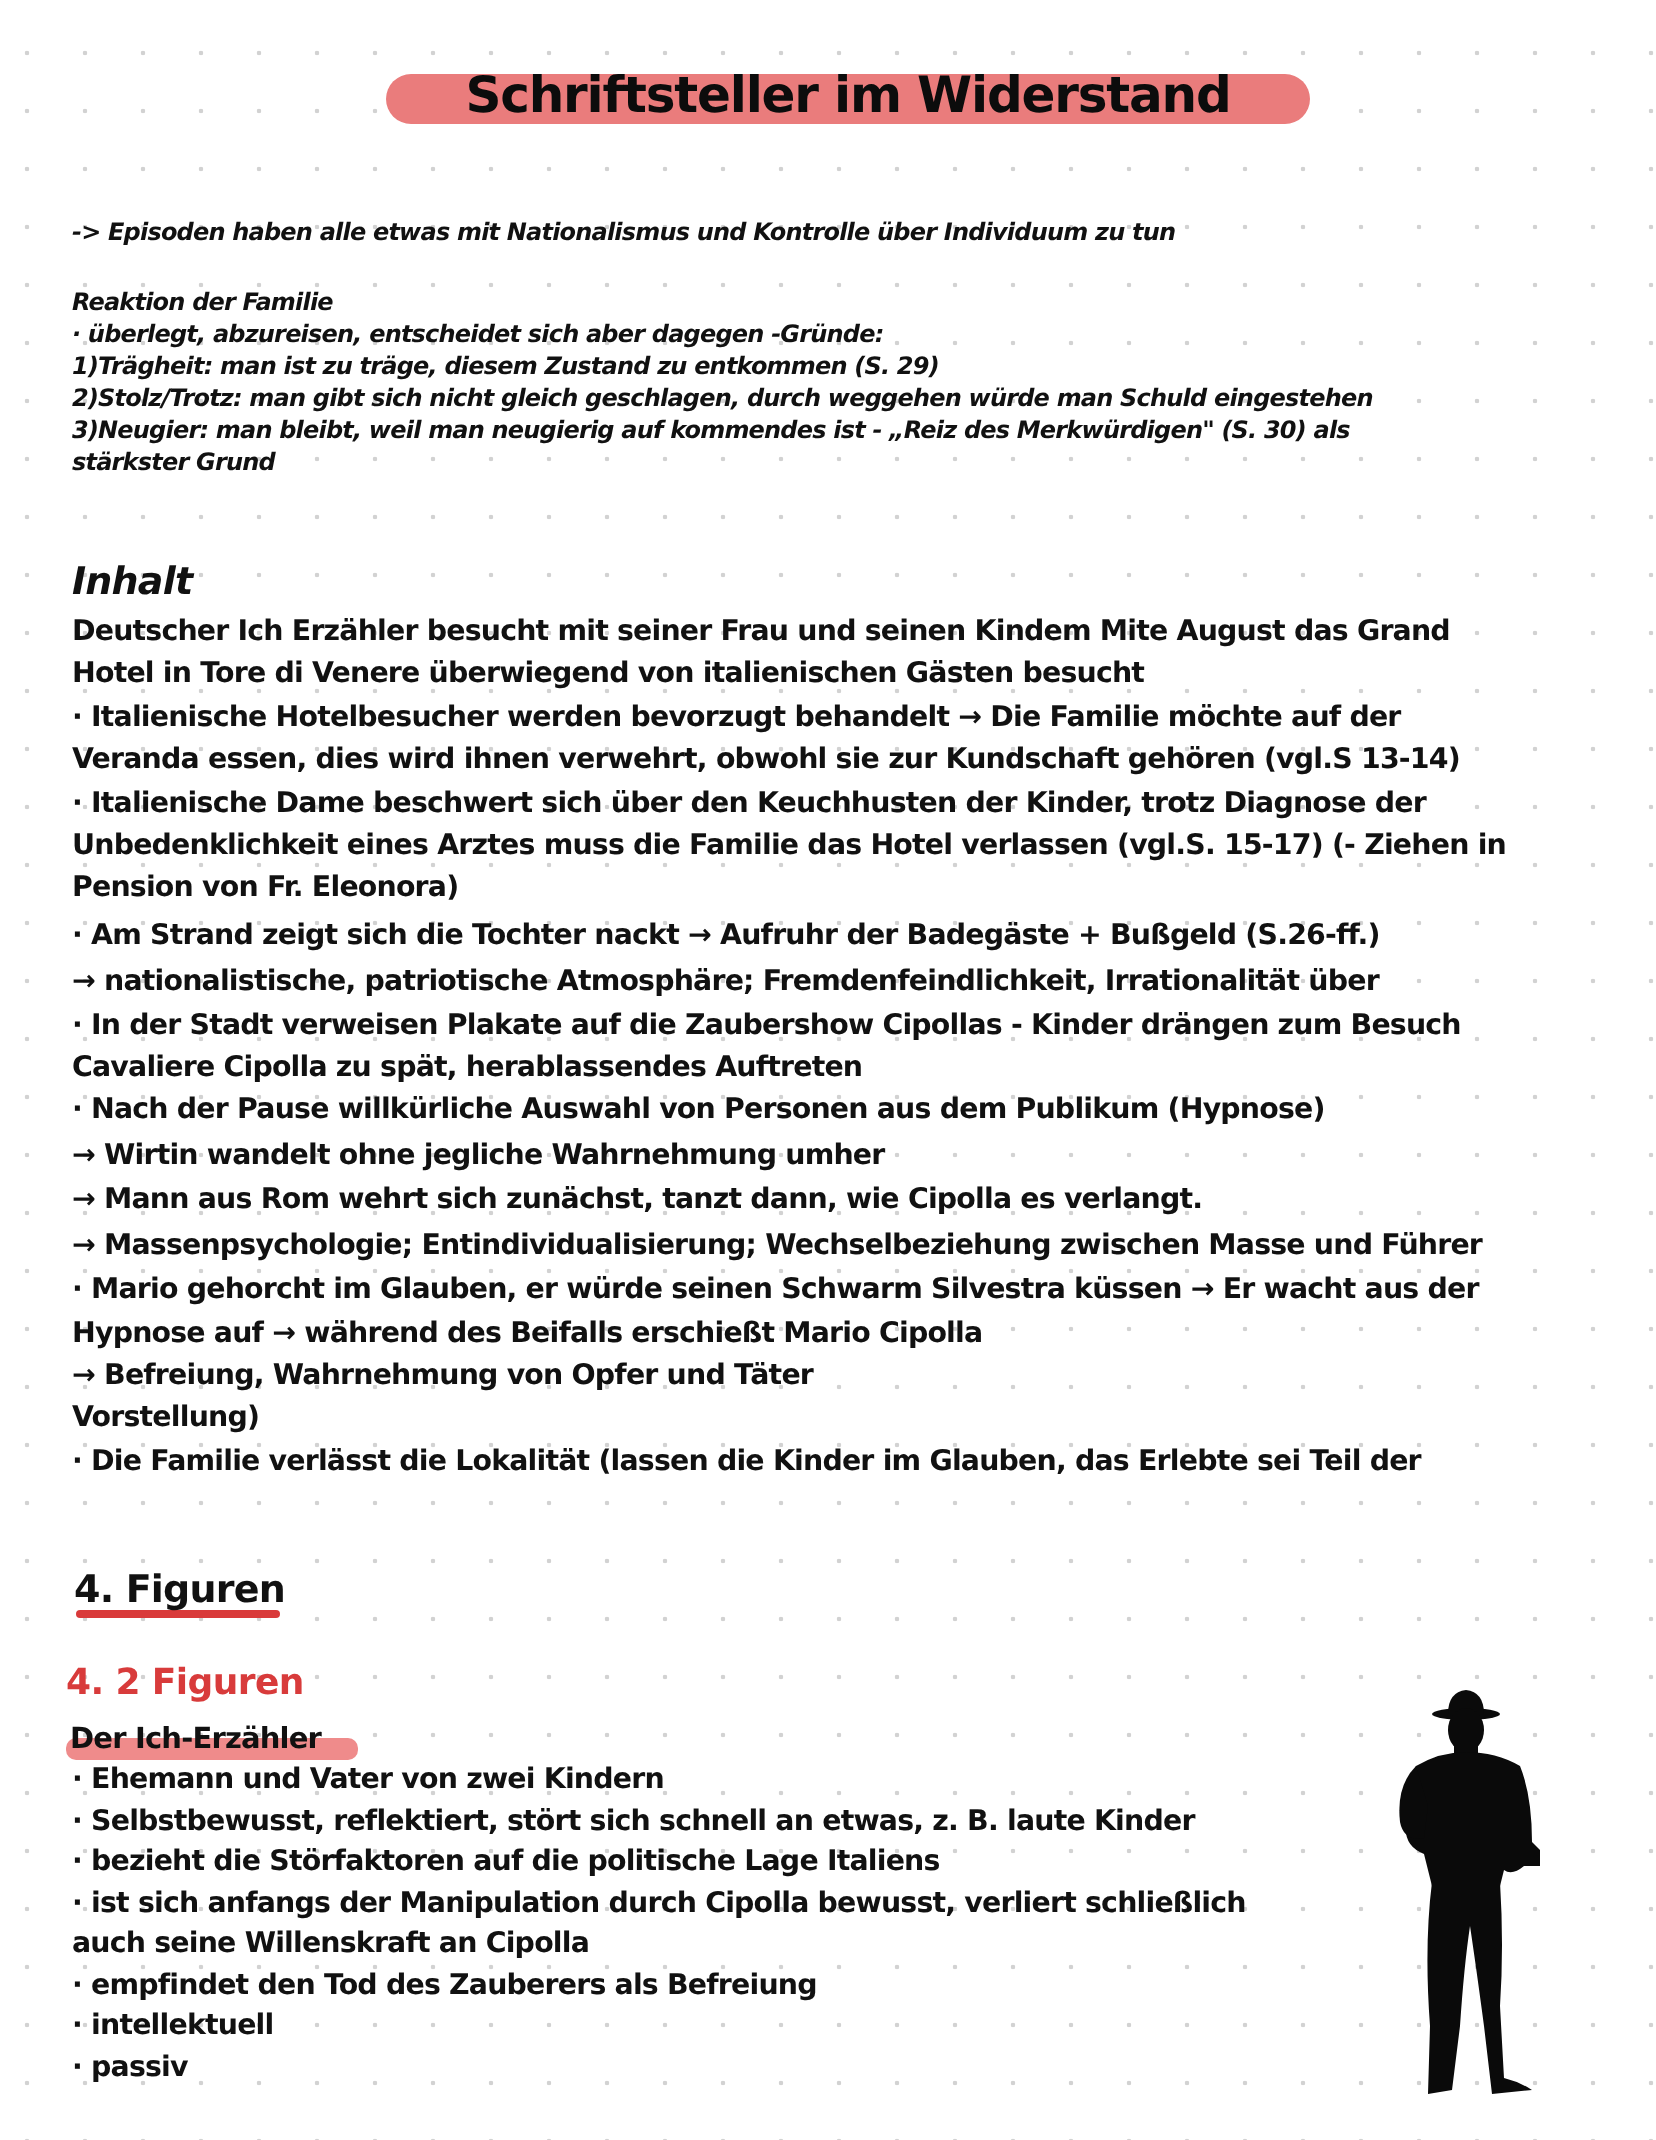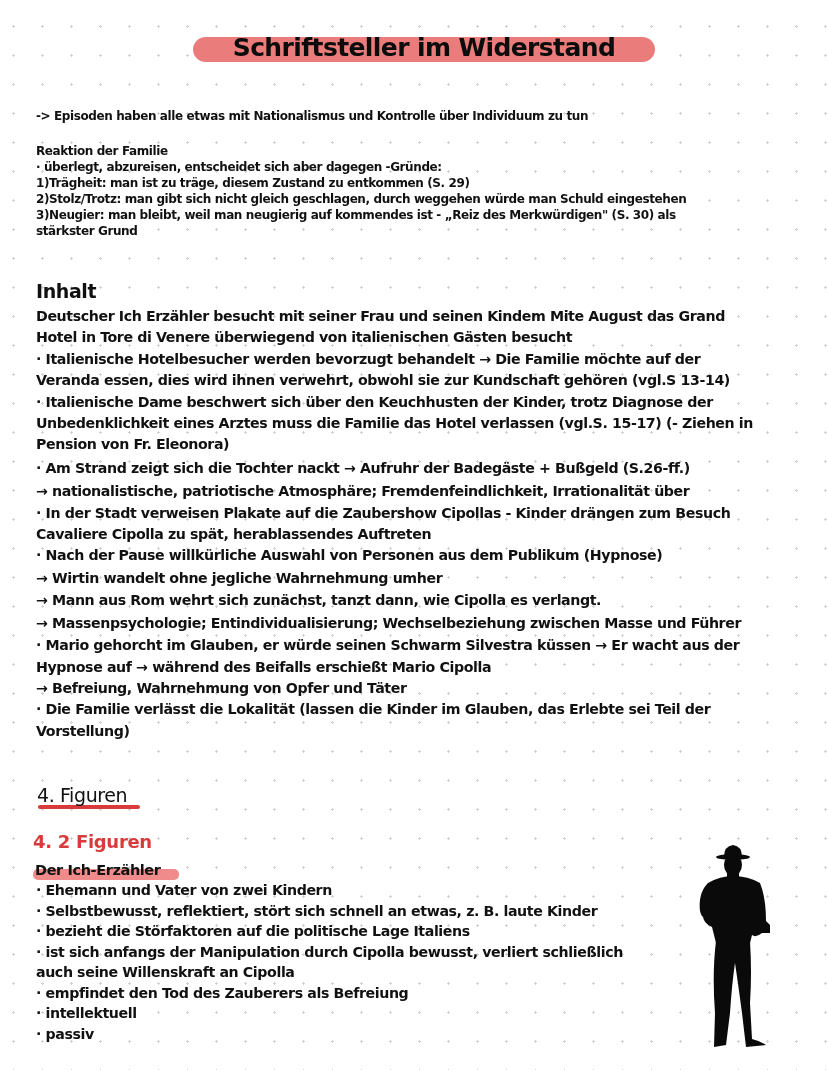--- a/index.html
+++ b/index.html
@@ -11,24 +11,24 @@
       background-position: -1px 12px;
       font-family: "DejaVu Sans", sans-serif;
       color: #111;
     }
     .title-wrap { position: absolute; left: 193px; top: 37px; width: 462px; height: 25px;
       background: #ea7c7c; border-radius: 13px; }
     .title { position: absolute; left: 0; top: 31px; width: 848px; text-align: center;
       font-family: "DejaVu Sans", sans-serif; font-weight: bold; font-size: 25px;
       letter-spacing: -0.6px; color: #0c0c0c; line-height: 34px; }
     .block { position: absolute; left: 36px; font-weight: bold; letter-spacing: -0.4px; }
-    .small { font-size: 12px; line-height: 16px; }
+    .small { font-size: 12px; line-height: 16px; font-style: italic; }
     .body { font-size: 14.2px; line-height: 21.8px; }
     .line { white-space: nowrap; }
-    .h-sec { position: absolute; left: 37px; top: 783px; font-size: 19px; font-weight: normal;
+    .h-sec { position: absolute; left: 37px; top: 783px; font-size: 19px; font-weight: bold;
       letter-spacing: -0.4px; line-height: 24px; }
     .h-sec-underline { position: absolute; left: 38px; top: 805px; width: 102px; height: 4px;
       background: #d93a3a; border-radius: 2px; }
     .h-sub { position: absolute; left: 33px; top: 830px; font-size: 18px; font-weight: bold;
       color: #d83b3b; letter-spacing: -0.3px; line-height: 24px; text-align: center; }
     .h-char { position: absolute; left: 33px; top: 860px; font-size: 14.5px; font-weight: bold;
       letter-spacing: -0.4px; line-height: 20px; padding: 0 2px; }
     .h-char-hl { position: absolute; left: 33px; top: 869px; width: 146px; height: 11px;
       background: #ef8b8b; border-radius: 5px; }
     .fig-list { position: absolute; left: 36px; top: 880px; width: 660px; font-size: 14.2px;
@@ -66,22 +66,22 @@
   <div class="line" style="margin-top:2px;">→ nationalistische, patriotische Atmosphäre; Fremdenfeindlichkeit, Irrationalität über</div>
   <div class="line">· In der Stadt verweisen Plakate auf die Zaubershow Cipollas - Kinder drängen zum Besuch</div>
   <div class="line">Cavaliere Cipolla zu spät, herablassendes Auftreten</div>
   <div class="line">· Nach der Pause willkürliche Auswahl von Personen aus dem Publikum (Hypnose)</div>
   <div class="line" style="margin-top:1px;">→ Wirtin wandelt ohne jegliche Wahrnehmung umher</div>
   <div class="line" style="margin-top:1px;">→ Mann aus Rom wehrt sich zunächst, tanzt dann, wie Cipolla es verlangt.</div>
   <div class="line" style="margin-top:1px;">→ Massenpsychologie; Entindividualisierung; Wechselbeziehung zwischen Masse und Führer</div>
   <div class="line" style="margin-top:1px;">· Mario gehorcht im Glauben, er würde seinen Schwarm Silvestra küssen → Er wacht aus der</div>
   <div class="line">Hypnose auf → während des Beifalls erschießt Mario Cipolla</div>
   <div class="line">→ Befreiung, Wahrnehmung von Opfer und Täter</div>
+  <div class="line">Vorstellung)</div>
   <div class="line">· Die Familie verlässt die Lokalität (lassen die Kinder im Glauben, das Erlebte sei Teil der</div>
-  <div class="line">Vorstellung)</div>
 </div>
 
 <div class="h-sec-underline"></div>
 <div class="h-sec">4. Figuren</div>
 
 <div class="h-sub">4. 2 Figuren</div>
 
 <div class="h-char-hl"></div>
 <div class="h-char">Der Ich-Erzähler</div>
 

